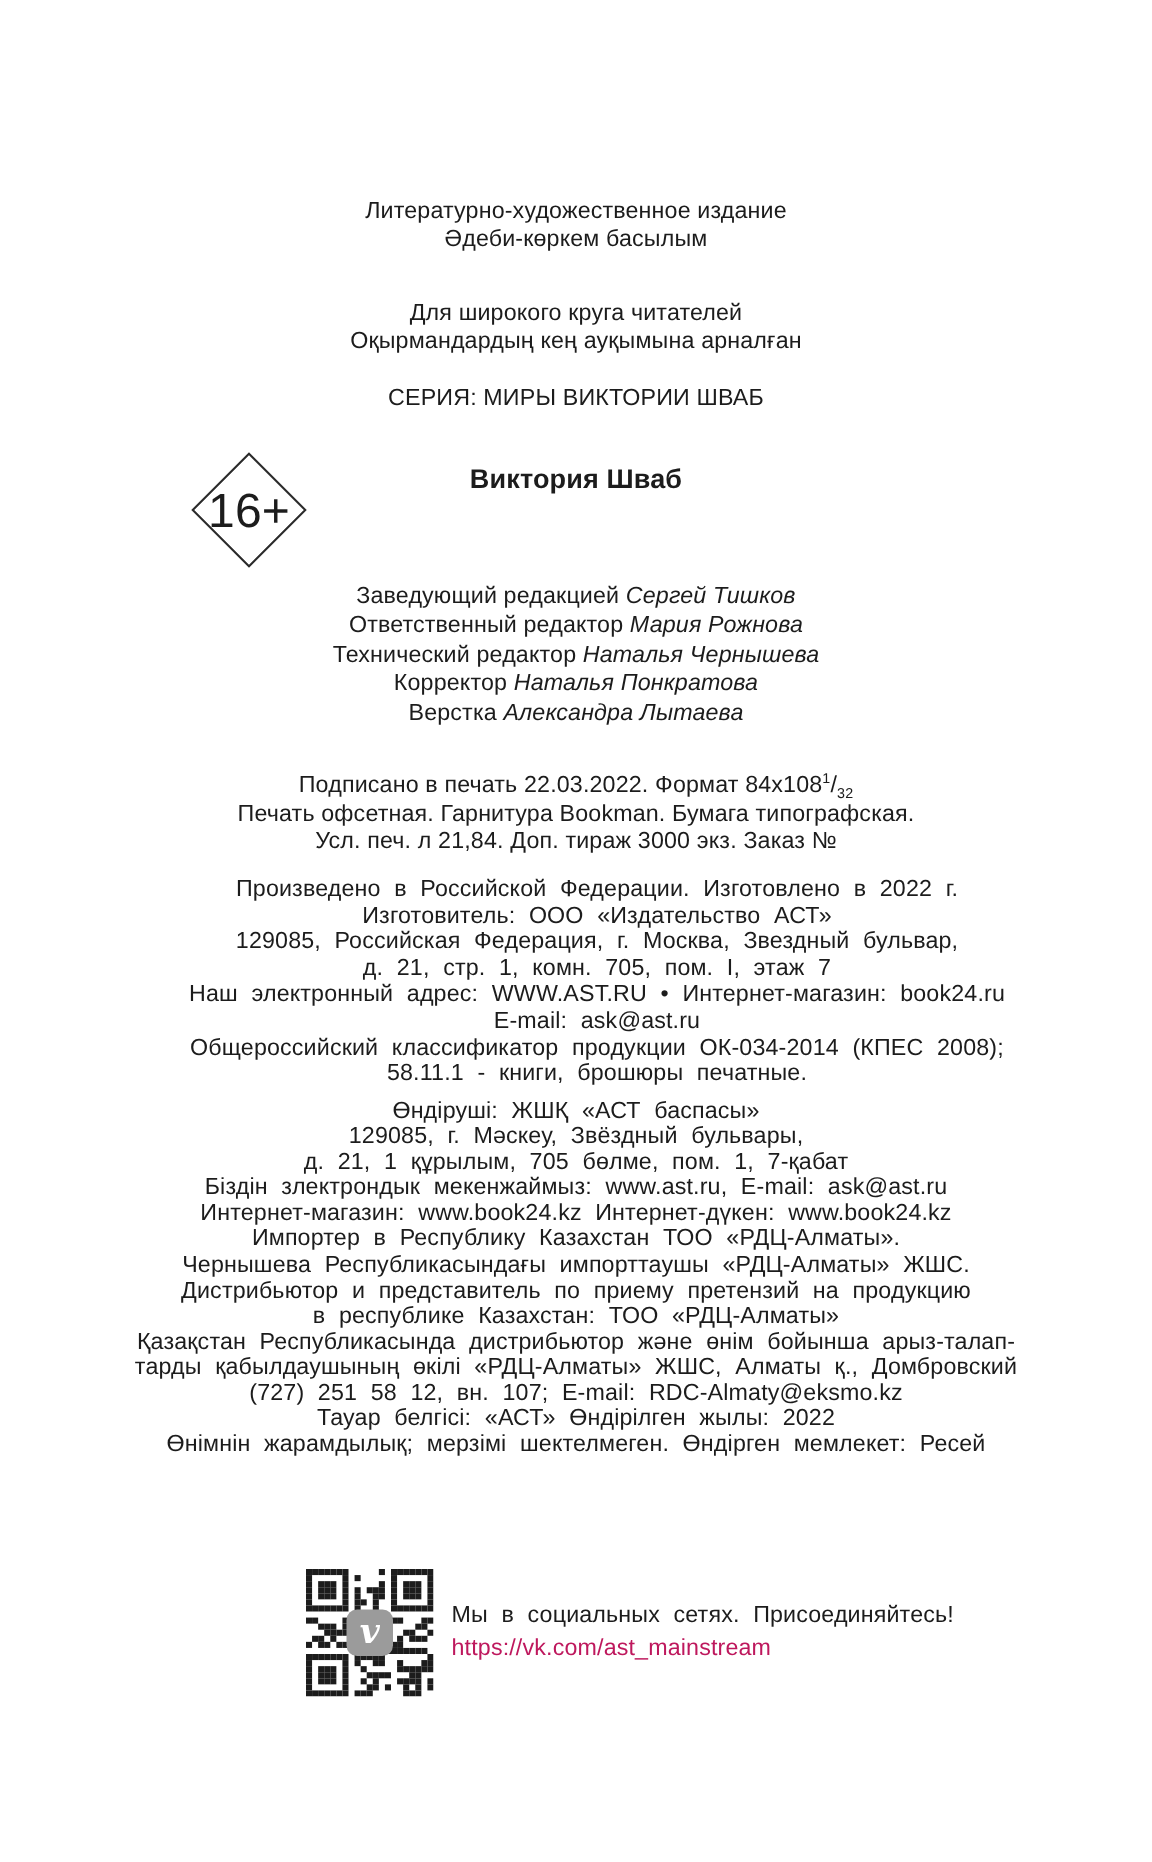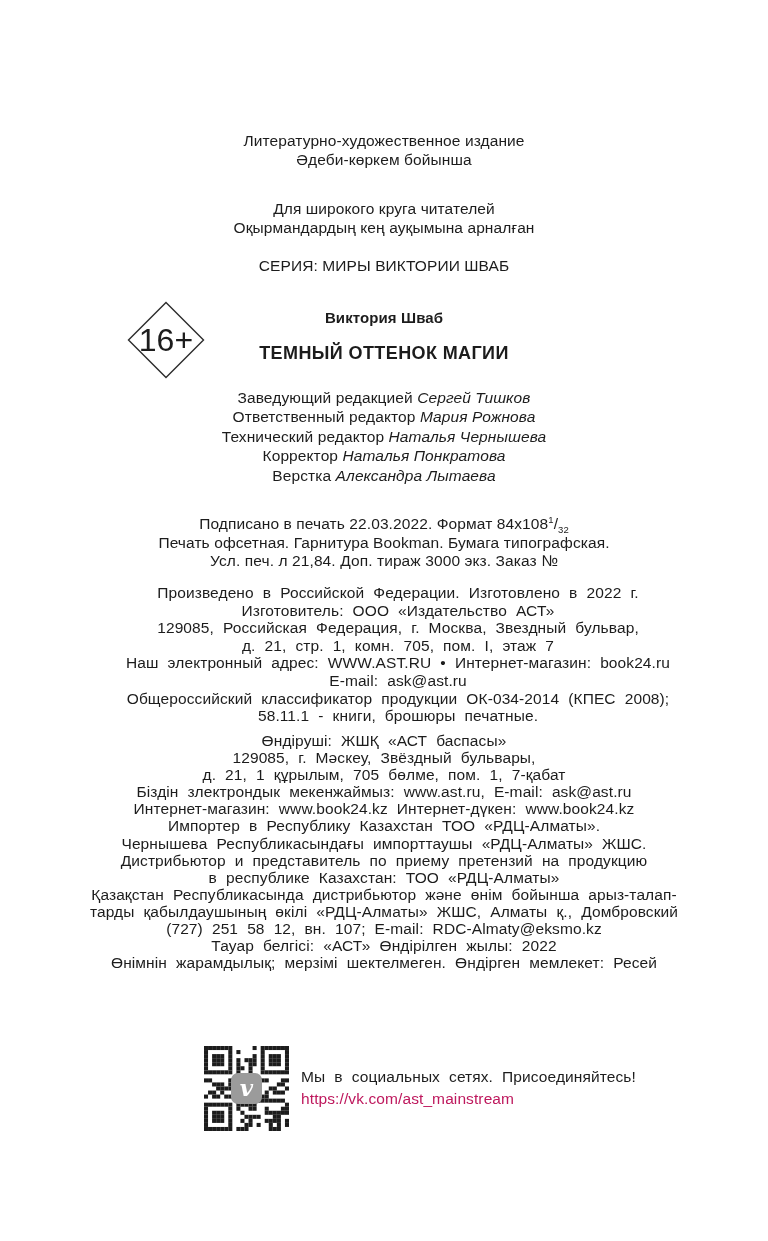--- a/index.html
+++ b/index.html
@@ -23,21 +23,21 @@
   #blk-audience  { top:200px; line-height:18.5px; }
   #blk-series    { top:257px; }
 
   #age-diamond   { position:absolute; left:127px; top:301px; width:78px; height:78px; }
   #age-diamond .age-label {
     position:absolute; left:0; top:0; width:78px; height:78px;
     display:flex; align-items:center; justify-content:center;
     font-size:32px; color:#1c1c1c;
   }
 
-  #author { top:309px; font-weight:bold; font-size:15px; }
+  #author { top:309px; font-weight:bold; font-size:18px; }
   #title  { top:343px; font-weight:bold; font-size:18px; letter-spacing:0.4px; }
 
   #blk-credits { top:388px; line-height:19.4px; }
 
   #blk-print { top:515px; line-height:18.6px; }
   #blk-print sup { font-size:9.5px; vertical-align:super; line-height:0; }
   #blk-print sub { font-size:9.5px; vertical-align:sub;   line-height:0; }
 
   #blk-ru { top:584px; line-height:17.6px;padding-left:28px; }
   #blk-kz { top:732px; line-height:17.1px; }
@@ -56,39 +56,38 @@
   #social-text { position:absolute; left:301px; top:1066px; text-align:left; line-height:22px; }
   #social-text a { color:#be185d; text-decoration:none; }
 </style>
 </head>
 <body>
 
 <div class="page">
 
   <div class="abs" id="blk-edition">
     <div class="line">Литературно-художественное издание</div>
-    <div class="line">Әдеби-көркем бойынша</div>
+    <div class="line">Әдеби-көркем басылым</div>
   </div>
 
   <div class="abs" id="blk-audience">
     <div class="line">Для широкого круга читателей</div>
     <div class="line">Оқырмандардың кең ауқымына арналған</div>
   </div>
 
   <div class="abs" id="blk-series">СЕРИЯ: МИРЫ ВИКТОРИИ ШВАБ</div>
 
   <div id="age-diamond">
     <svg width="78" height="78" viewBox="0 0 78 78">
       <polygon points="39,1.5 76.5,39 39,76.5 1.5,39" fill="none" stroke="#2b2b2b" stroke-width="1.4"></polygon>
     </svg>
     <div class="age-label">16+</div>
   </div>
 
   <div class="abs" id="author">Виктория Шваб</div>
-  <div class="abs" id="title">ТЕМНЫЙ ОТТЕНОК МАГИИ</div>
 
   <div class="abs" id="blk-credits">
     <div class="line"><span>Заведующий редакцией </span><span class="italic">Сергей Тишков</span></div>
     <div class="line"><span>Ответственный редактор </span><span class="italic">Мария Рожнова</span></div>
     <div class="line"><span>Технический редактор </span><span class="italic">Наталья Чернышева</span></div>
     <div class="line"><span>Корректор </span><span class="italic">Наталья Понкратова</span></div>
     <div class="line"><span>Верстка </span><span class="italic">Александра Лытаева</span></div>
   </div>
 
   <div class="abs" id="blk-print">

